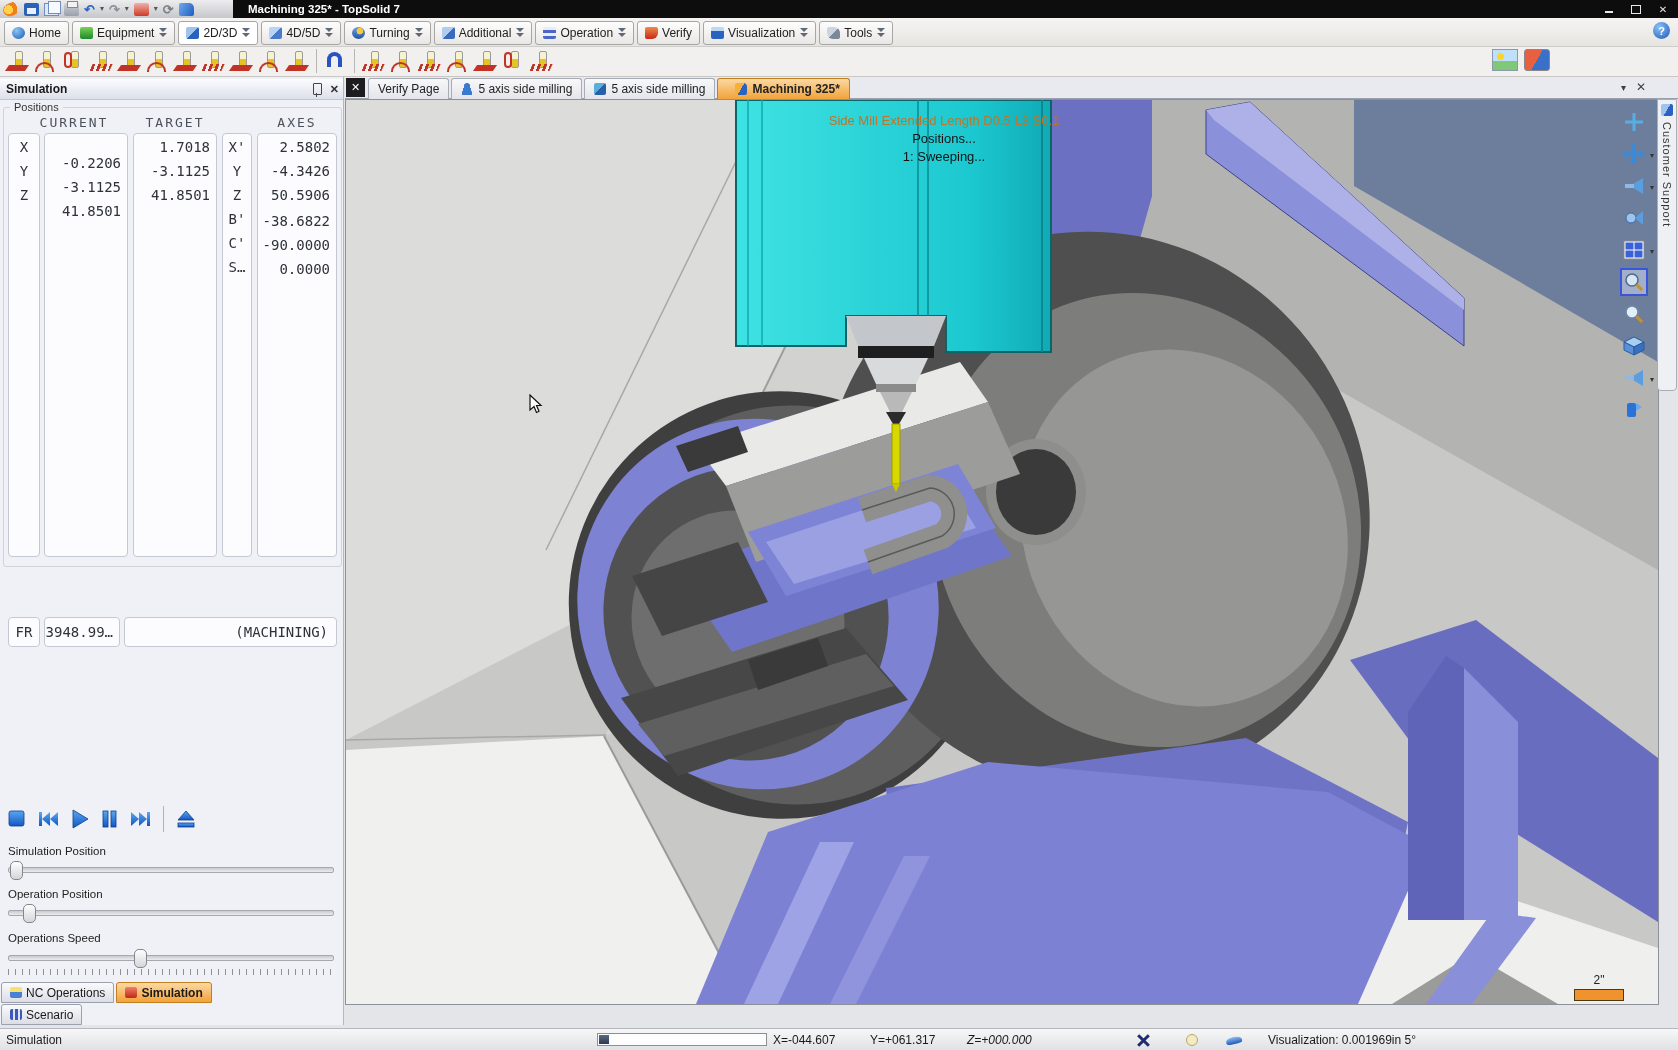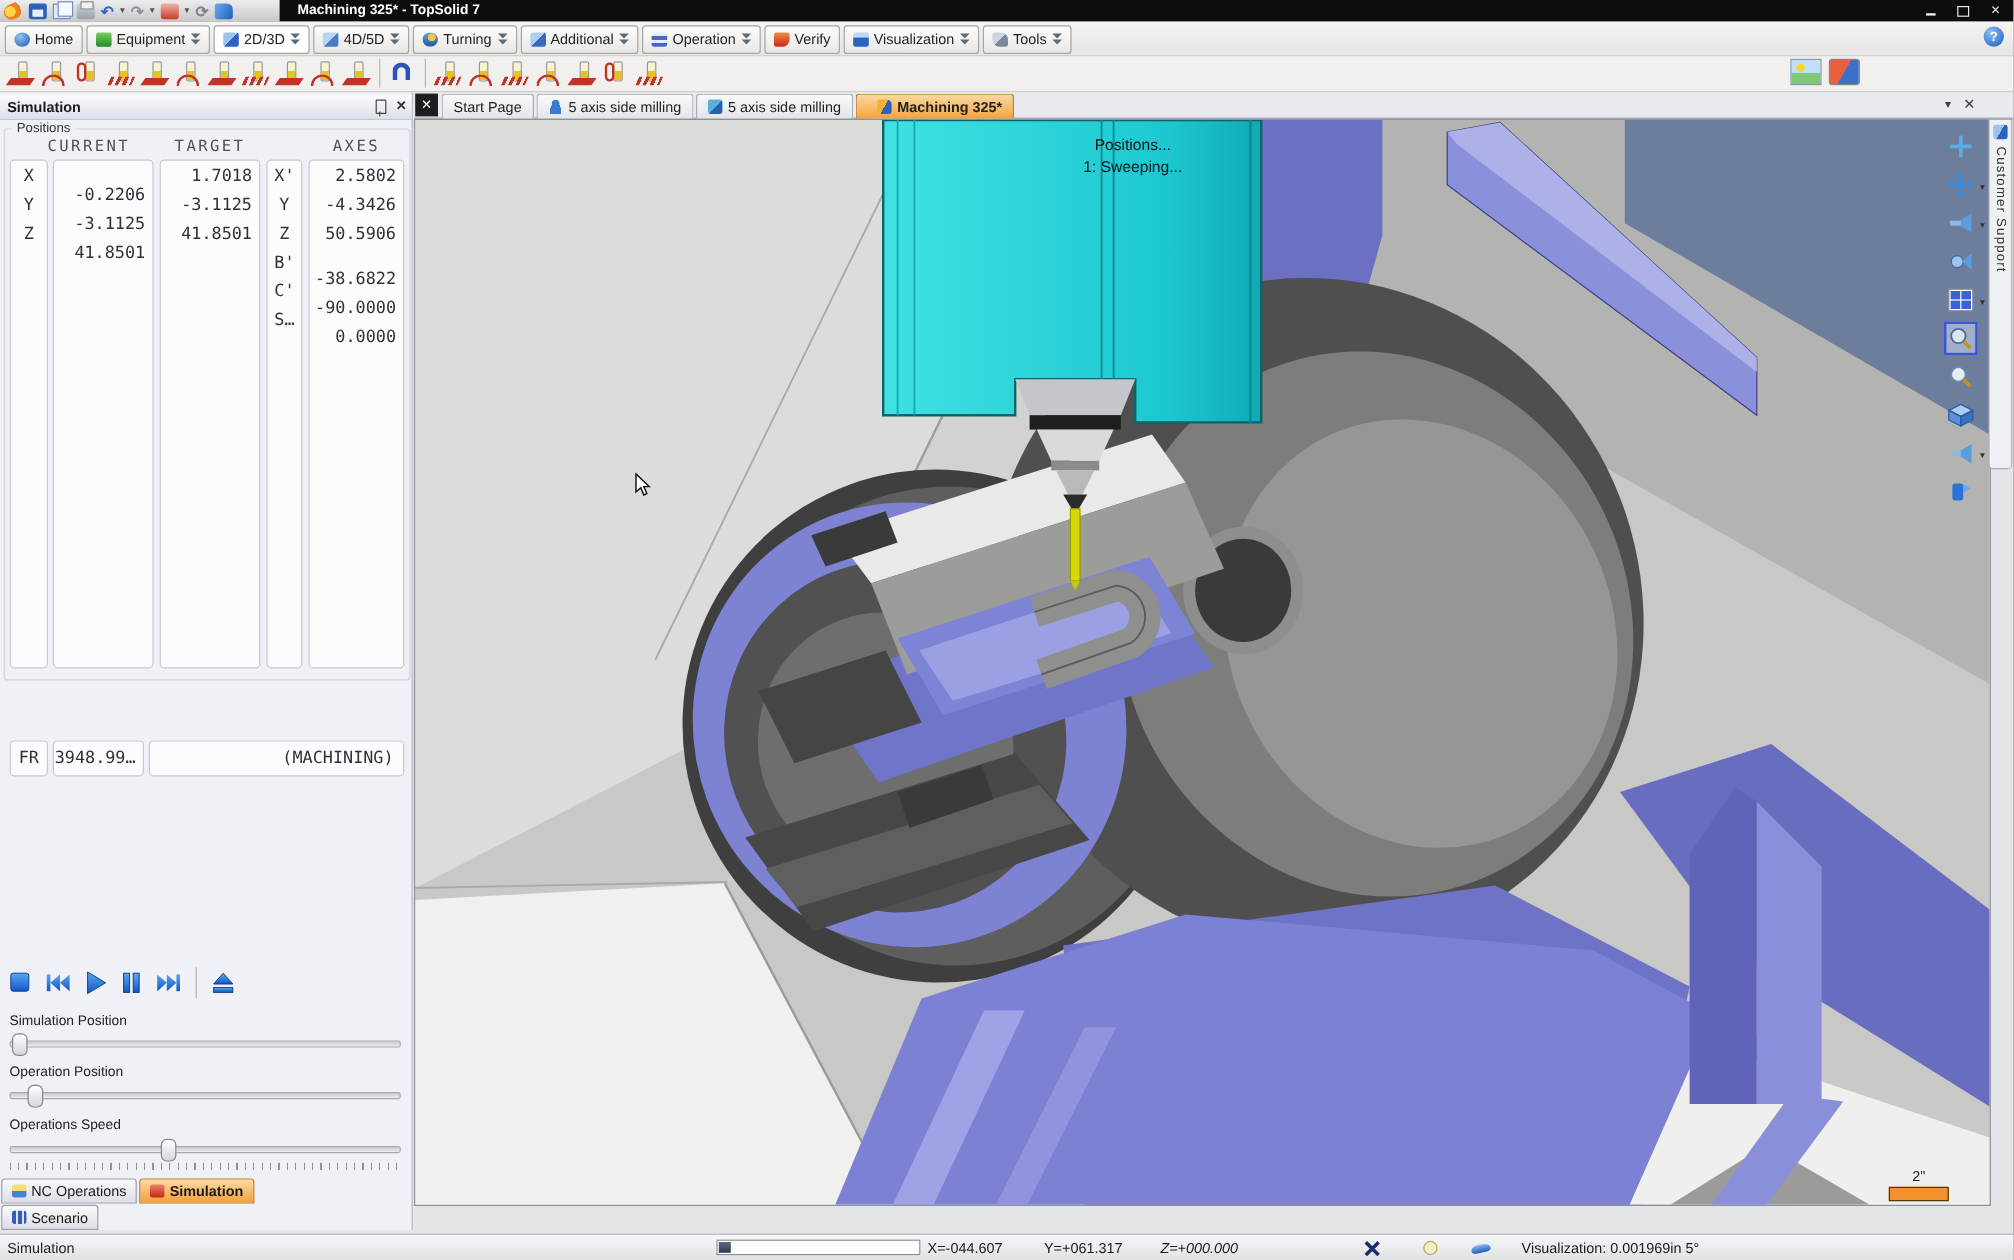--- a/index.html
+++ b/index.html
@@ -301,21 +301,21 @@
       <div class="cell lab lcd" style="margin-top:2px;">Y</div>
       <div class="cell lab lcd" style="margin-top:2px;">Z</div>
       <div class="cell lab lcd" style="margin-top:2px;">B'</div>
       <div class="cell lab lcd" style="margin-top:2px;">C'</div>
       <div class="cell lab lcd" style="margin-top:2px;">S…</div>
     </div>
     <div class="abs colbox" style="left:257px;width:80px;">
       <div class="cell val lcd" style="margin-top:2px;">2.5802</div>
       <div class="cell val lcd" style="margin-top:2px;">-4.3426</div>
       <div class="cell val lcd" style="margin-top:2px;">50.5906</div>
-      <div class="cell val lcd" style="margin-top:16px;">-38.6822</div>
+      <div class="cell val lcd" style="margin-top:4px;">-38.6822</div>
       <div class="cell val lcd" style="margin-top:2px;">-90.0000</div>
       <div class="cell val lcd" style="margin-top:2px;">0.0000</div>
     </div>
 
     <div class="abs frbox lcd" style="left:8px;width:32px;text-align:center;">FR</div>
     <div class="abs frbox lcd" style="left:44px;width:76px;text-align:right;padding-right:6px;">3948.99…</div>
     <div class="abs frbox lcd" style="left:124px;width:213px;text-align:right;padding-right:8px;">(MACHINING)</div>
 
     <div class="abs playrow">
       <div class="pbtn">
@@ -392,21 +392,21 @@
         <div class="bicon sc-ic"></div>
         <span>Scenario</span>
       </div>
     </div>
   </div>
 
   <div class="abs tabbar">
     <div class="tb-close">✕</div>
     <div class="dtabs">
       <div class="dtab">
-        <span>Start Page</span>
+        <span>Verify Page</span>
       </div>
       <div class="dtab">
         <div class="dticon person-ic"></div>
         <span>5 axis side milling</span>
       </div>
       <div class="dtab">
         <div class="dticon mill-ic"></div>
         <span>5 axis side milling</span>
       </div>
       <div class="dtab active">
@@ -494,20 +494,21 @@
         <polygon points="518,258 582,258 570,284 530,284" fill="#d8dadc"></polygon>
         <rect x="530" y="284" width="40" height="8" fill="#8b8b8b"></rect>
         <polygon points="534,292 566,292 556,312 544,312" fill="#b9b9b9"></polygon>
         <polygon points="540,312 560,312 553,324 547,324" fill="#2b2b2b"></polygon>
         <rect x="546" y="324" width="8" height="60" fill="#d8d800" stroke="#9a9a00" stroke-width="1"></rect>
         <polygon points="546,384 554,384 550,392" fill="#c8c800"></polygon>
       </g>
     </svg>
 
     <div class="vp-overlay">
+      <div class="ovl-tool">Side Mill Extended Length D0.5 L3 S0.1</div>
       <div class="ovl-line">Positions...</div>
       <div class="ovl-line">1: Sweeping...</div>
     </div>
 
     <svg class="cursor" width="14" height="20">
       <polygon points="1,1 1,16 5,12.5 7.5,18.5 10,17.3 7.5,11.5 12,11.5" fill="#ffffff" stroke="#111" stroke-width="1.2"></polygon>
     </svg>
 
     <div class="scalelabel">2"</div>
     <div class="scalebar"></div>

